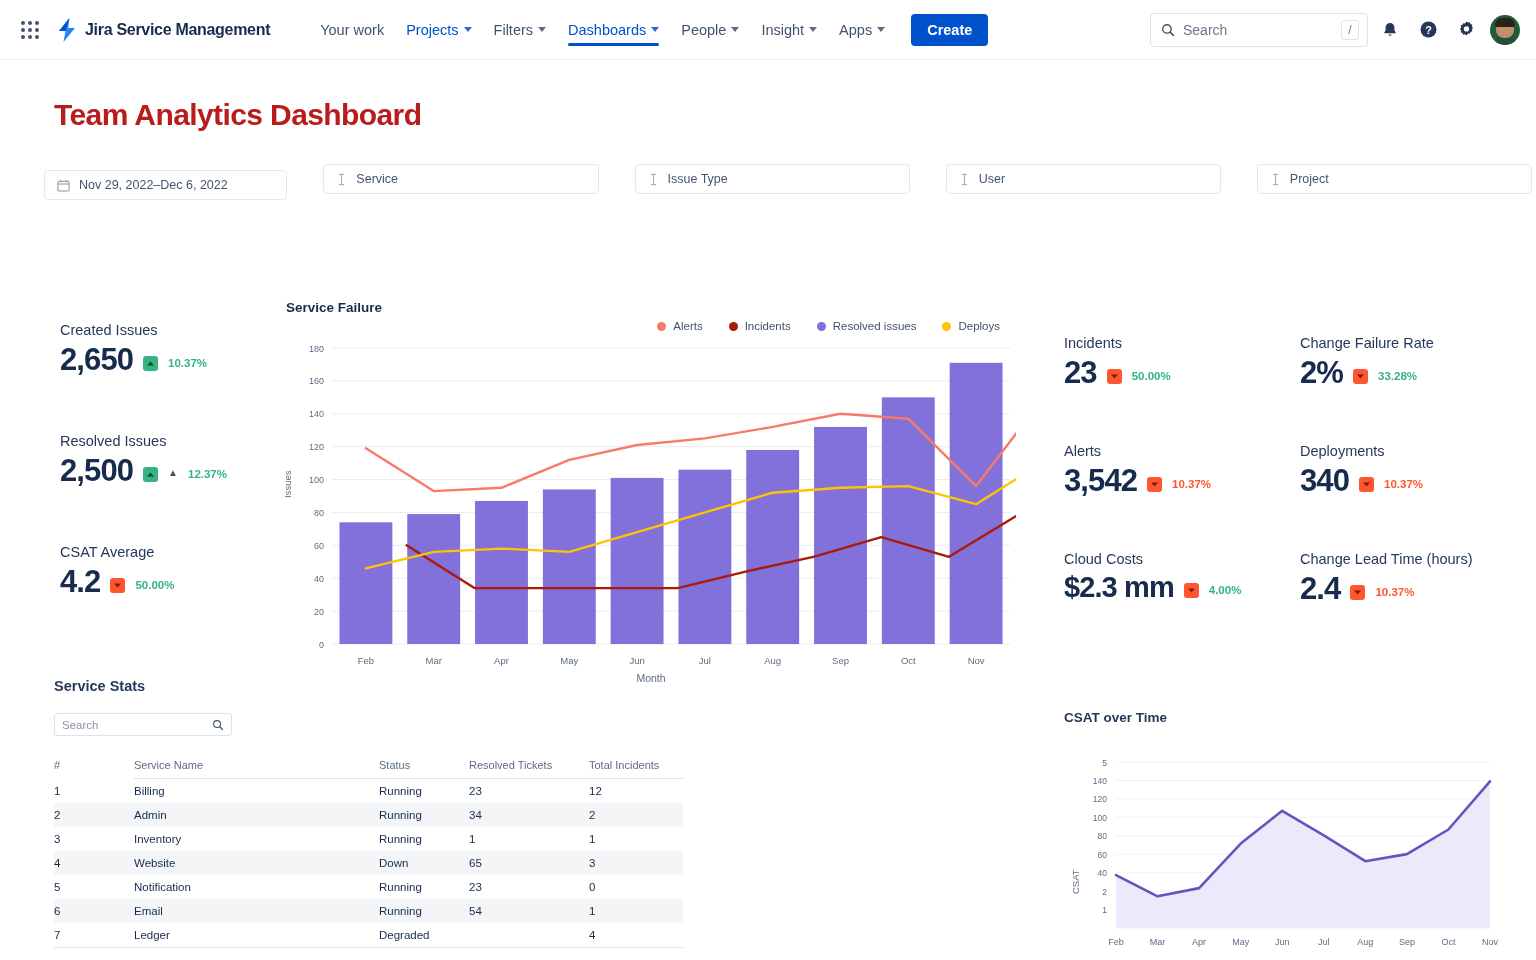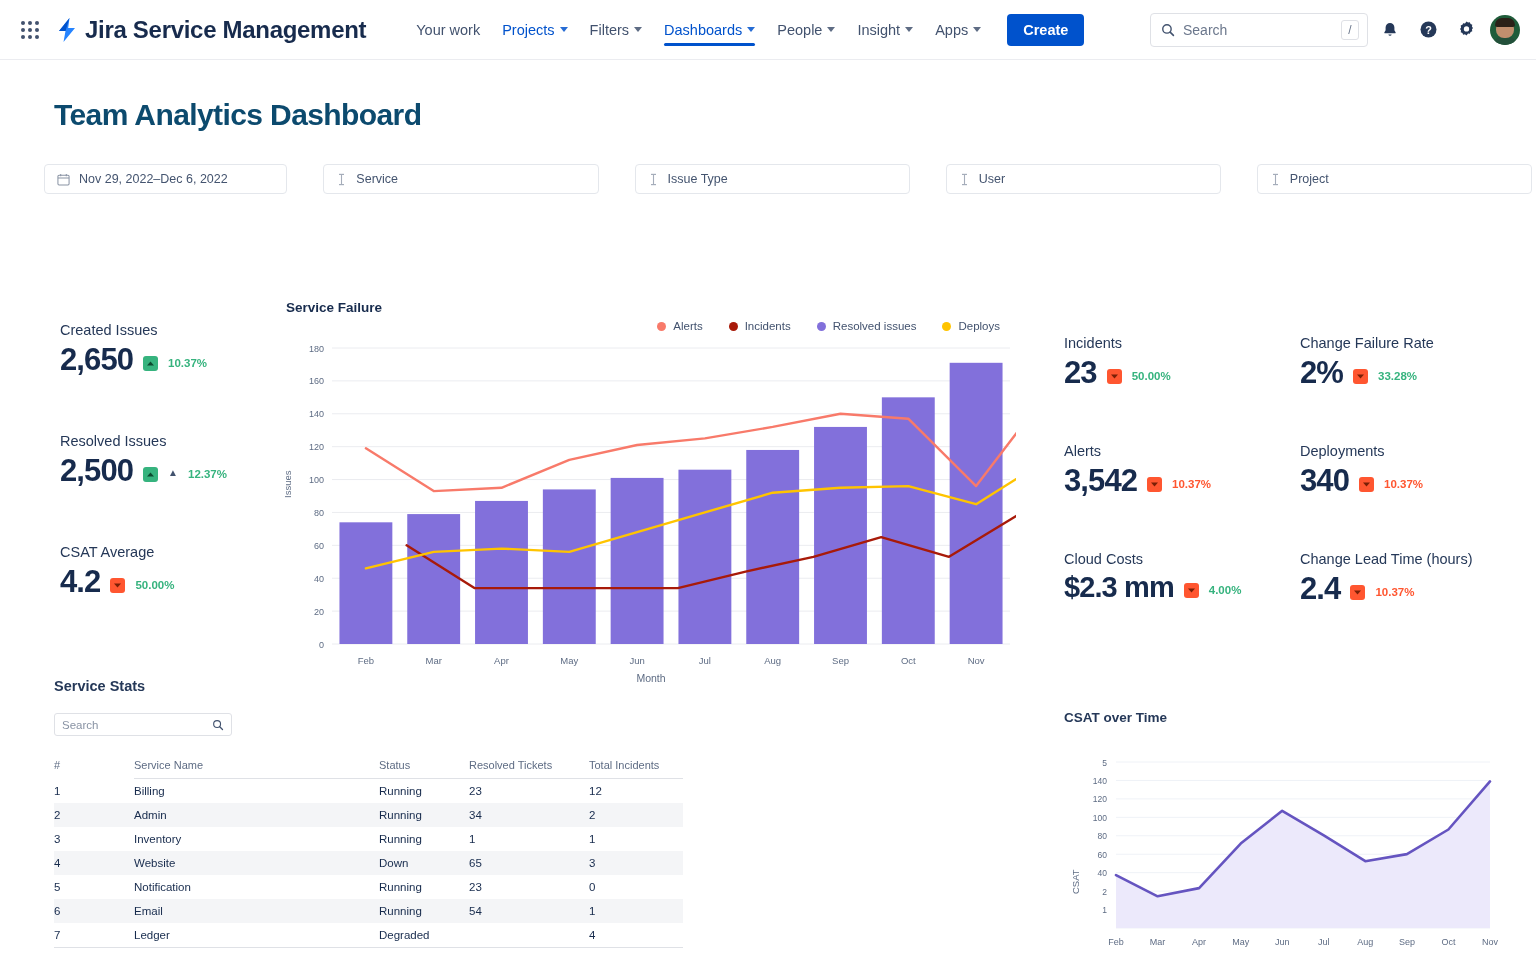--- a/index.html
+++ b/index.html
@@ -31,21 +31,21 @@
   .appswitcher {
     width: 32px; height: 32px;
     display: flex; align-items: center; justify-content: center;
     border-radius: 4px; cursor: pointer;
     margin-right: 4px;
   }
   .grid9 { display: grid; grid-template-columns: repeat(3, 4px); grid-template-rows: repeat(3, 4px); gap: 3px; }
   .grid9 i { width: 4px; height: 4px; background: #42526E; border-radius: 50%; display: block; }
   .brand { display: flex; align-items: center; gap: 7px; margin-left: 6px; cursor: pointer; }
   .brand-mark { width: 22px; height: 24px; display:block; }
-  .brand-text { font-size: 24px; font-weight: 600; color: #172B4D; letter-spacing: -0.3px; white-space: nowrap; }
+  .brand-text { font-size: 16px; font-weight: 600; color: #172B4D; letter-spacing: -0.3px; white-space: nowrap; }
   .navitems { display: flex; align-items: center; gap: 2px; margin-left: 40px; height: 60px; }
   .navitem {
     display: flex; align-items: center; gap: 5px;
     padding: 0 10px; height: 56px;
     font-size: 14.5px; color: #42526E; cursor: pointer;
     position: relative; white-space: nowrap;
   }
   .navitem.blue { color: #0052CC; }
   .navitem.active { color: #0052CC; font-weight: 500; }
   .navitem.active::after {
@@ -79,33 +79,33 @@
     overflow: hidden; cursor: pointer;
     background: #1F5C3A; position: relative; margin-left: 2px;
   }
   .avatar .face { position:absolute; left: 6px; top: 5px; width: 18px; height: 18px; border-radius: 50% 50% 45% 45%; background: #C08F6E; }
   .avatar .hair { position:absolute; left: 5px; top: 3px; width: 20px; height: 9px; border-radius: 10px 10px 3px 3px; background: #2B2118; }
   .avatar .body { position:absolute; left: 2px; bottom: -3px; width: 26px; height: 12px; border-radius: 12px 12px 0 0; background: #23503A; }
 
   
   .page { padding: 0 0 0 0; position: relative; height: 900px; }
   .page-title {
-    font-size: 30px; font-weight: 700; color: #0c4a6e;
+    font-size: 30px; font-weight: 700; color: #b91c1c;
     letter-spacing: -0.6px;
     padding: 38px 0 0 54px;
   }
 
   
   .filterbar { display: flex; padding: 32px 0 0 44px; gap: 0; }
   .filter {
     height: 30px; border: 1px solid #E4E7EC; border-radius: 4px;
     background: #fff; display: flex; align-items: center; gap: 9px;
     padding: 0 12px; cursor: pointer;
   }
-  .filter.date { width: 272px; margin-right: 36px; }
+  .filter.date { width: 272px; margin-right: 36px; margin-top: 6px; }
   .filter.sel { width: 308px; margin-right: 36px; }
   .filter.sel.last { margin-right: 4px; }
   .filter .lbl { font-size: 12.5px; color: #44546F; white-space: nowrap; }
   .cal-ico { width: 13px; height: 13px; }
   .txt-ico { width: 11px; height: 13px; }
 
   
   .metric-label { font-size: 14.5px; color: #253858; font-weight: 400; }
   .metric-row { display: flex; align-items: baseline; gap: 10px; margin-top: 6px; }
   .metric-value { font-size: 31px; font-weight: 700; color: #172B4D; letter-spacing: -0.9px; line-height: 1; }

